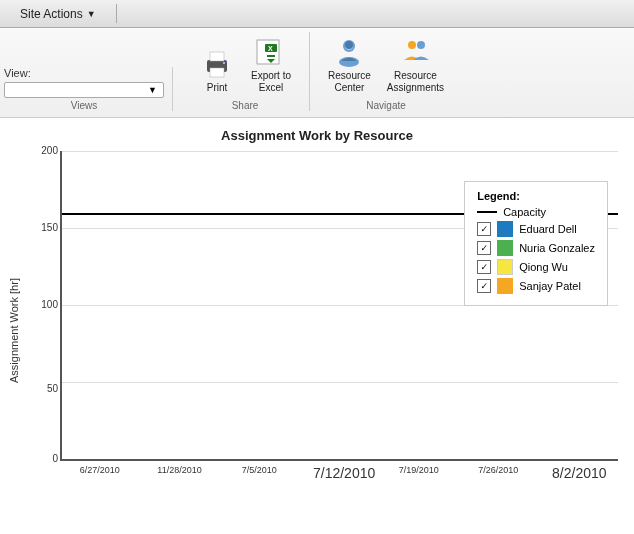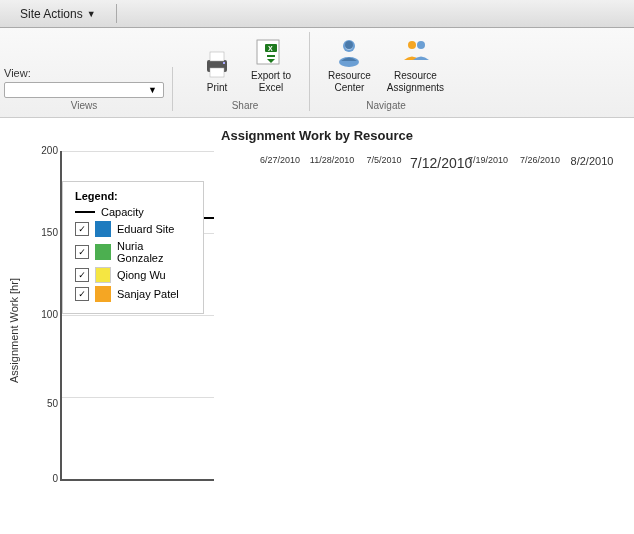--- a/index.html
+++ b/index.html
@@ -138,21 +138,21 @@
   </div>
 </div>
 
 <div class="chart-area">
   <div class="chart-title">Assignment Work by Resource</div>
 
   <div style="display:flex;height:330px;position:relative;">
 
     <div style="writing-mode:vertical-rl;transform:rotate(180deg);font-size:11px;color:#333;text-align:center;width:20px;flex-shrink:0;padding-bottom:30px;">Assignment Work [hr]</div>
 
-    <div style="flex:1;display:flex;flex-direction:row;position:relative;">
+    <div style="flex:1;display:flex;flex-direction:column;position:relative;">
 
       <div style="flex:1;position:relative;border-left:2px solid #555;border-bottom:2px solid #555;margin-left:32px;margin-right:8px;" id="chart-plot">
 
         <div class="grid-line" style="top:0%;"></div>
         <div class="y-tick" style="top:-6px;">200</div>
 
         <div class="grid-line" style="top:25%;"></div>
         <div class="y-tick" style="top:calc(25% - 6px);">150</div>
 
         <div class="grid-line" style="top:50%;"></div>
@@ -211,21 +211,21 @@
           <div class="legend-title">Legend:</div>
 
           <div class="legend-capacity">
             <div class="legend-capacity-line"></div>
             <span>Capacity</span>
           </div>
 
           <div class="legend-item">
             <div class="legend-check">✓</div>
             <div class="legend-color" style="background:#1e7bbf;"></div>
-            <span>Eduard Site</span>
+            <span>Eduard Dell</span>
           </div>
 
           <div class="legend-item">
             <div class="legend-check">✓</div>
             <div class="legend-color" style="background:#4caf50;"></div>
             <span>Nuria Gonzalez</span>
           </div>
 
           <div class="legend-item">
             <div class="legend-check">✓</div>
@@ -242,21 +242,21 @@
 
       </div>
 
       <div style="display:flex;justify-content:space-around;margin-left:32px;margin-right:8px;padding-top:4px;">
         <div style="font-size:9px;color:#333;text-align:center;width:52px;">6/27/2010</div>
         <div style="font-size:9px;color:#333;text-align:center;width:52px;">11/28/2010</div>
         <div style="font-size:9px;color:#333;text-align:center;width:52px;">7/5/2010</div>
         <div style="font-size:14px;color:#333;text-align:center;width:52px;">7/12/2010</div>
         <div style="font-size:9px;color:#333;text-align:center;width:52px;">7/19/2010</div>
         <div style="font-size:9px;color:#333;text-align:center;width:52px;">7/26/2010</div>
-        <div style="font-size:11px;color:#333;text-align:center;width:52px;">8/2/2010</div>
+        <div style="font-size:14px;color:#333;text-align:center;width:52px;">8/2/2010</div>
       </div>
     </div>
   </div>
 </div>
 
 <style>
   .y-tick { position: absolute; left: -34px; font-size: 10px; color: #333; text-align: right; width: 30px; }
   .grid-line { position: absolute; left: 0; right: 0; border-top: 1px solid #ddd; }
   .capacity-line { position: absolute; left: 0; right: 0; border-top: 2px solid #000; z-index: 10; }
   .legend { position: absolute; right: 10px; top: 30px; border: 1px solid #ccc; background: #fff; padding: 8px 12px; font-size: 11px; z-index: 20; }

